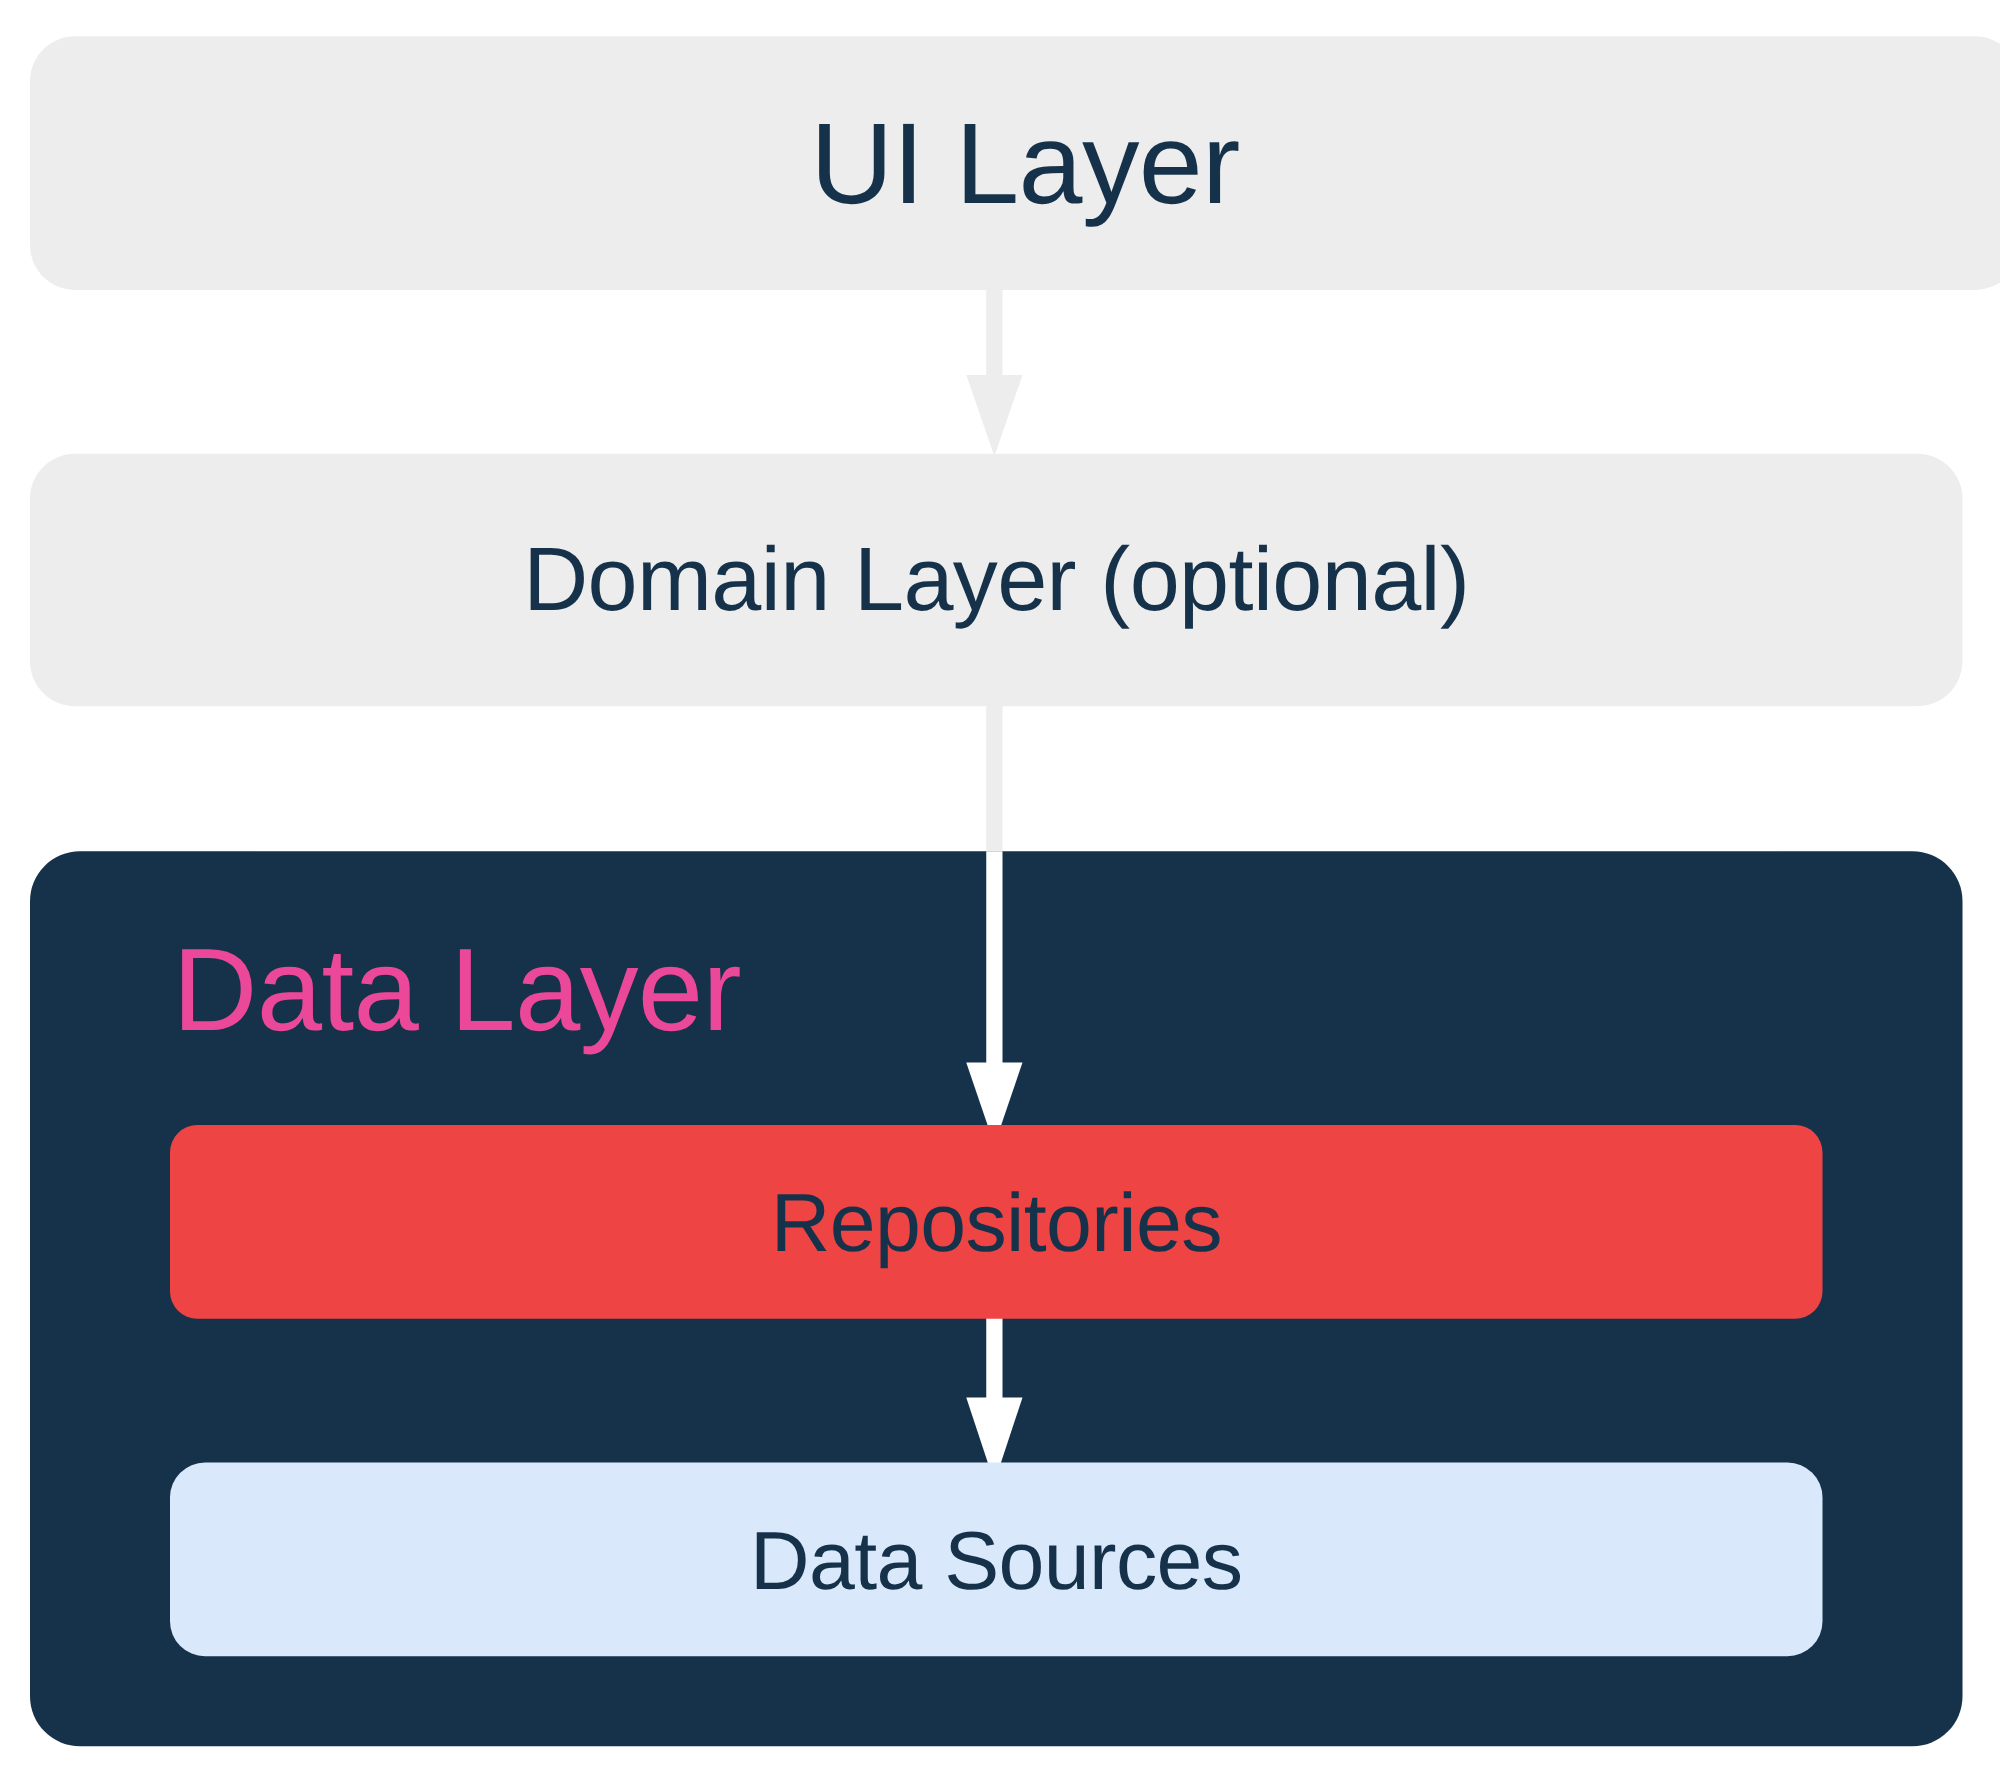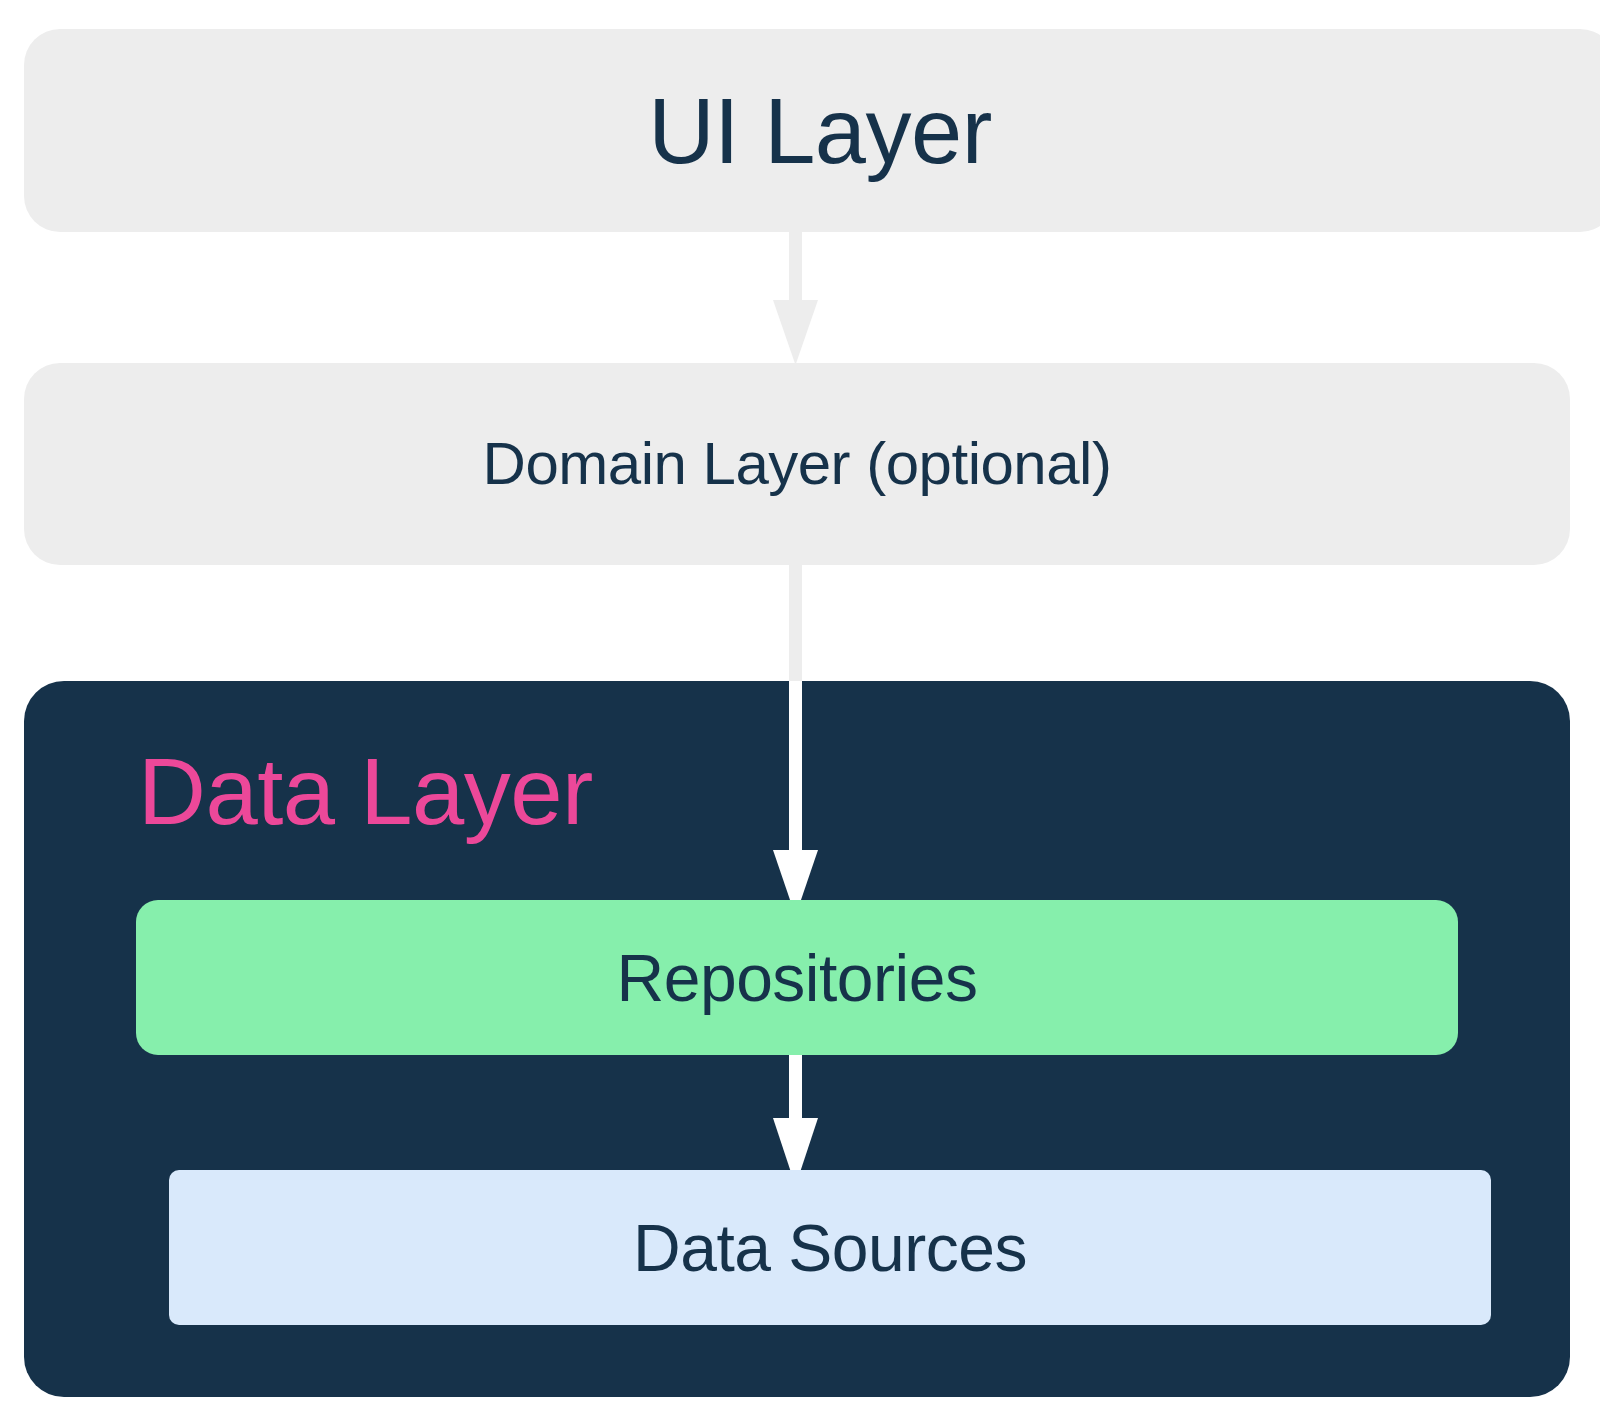--- a/index.html
+++ b/index.html
@@ -51,21 +51,21 @@
   #domain-layer-box {
     left: 24px;
     top: 363px;
     width: 1546px;
     height: 202px;
     background: #EDEDED;
     border-radius: 36px;
   }
   #domain-layer-box .box-label {
     color: #16324A;
-    font-size: 60px;
+    font-size: 72px;
     font-weight: 400;
   }
 
   
   #data-layer-box {
     position: absolute;
     left: 24px;
     top: 681px;
     width: 1546px;
     height: 716px;
@@ -83,38 +83,37 @@
     letter-spacing: -0.5px;
     white-space: nowrap;
   }
 
   
   #repositories-box {
     left: 136px;
     top: 900px;
     width: 1322px;
     height: 155px;
-    background: #86efac;
+    background: #ef4444;
     border-radius: 22px;
   }
   #repositories-box .box-label {
     color: #16324A;
     font-size: 66px;
     font-weight: 400;
   }
 
   
   #data-sources-box {
     left: 136px;
     top: 1170px;
     width: 1322px;
     height: 155px;
     background: #D9E9FB;
-    border-radius: 10px;
-    margin-left: 33px;
+    border-radius: 28px;
   }
   #data-sources-box .box-label {
     color: #16324A;
     font-size: 66px;
     font-weight: 400;
   }
 
   
   .arrow {
     position: absolute;

